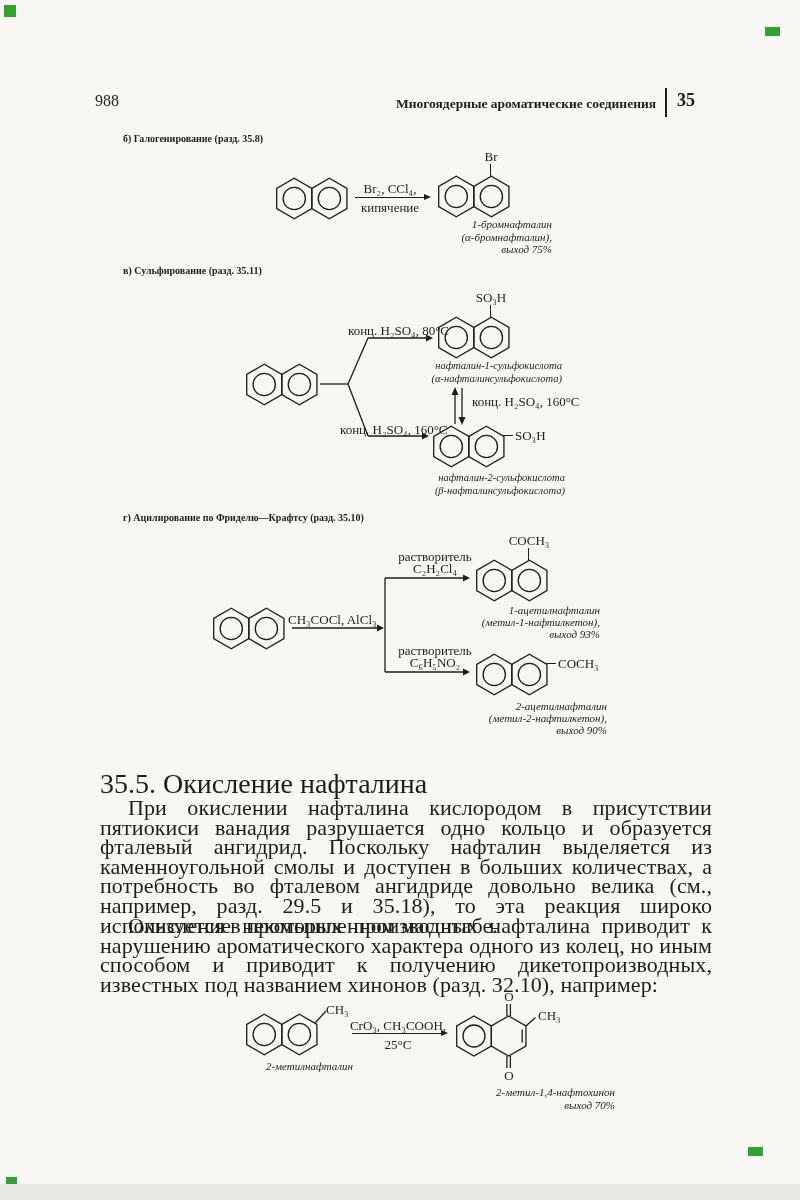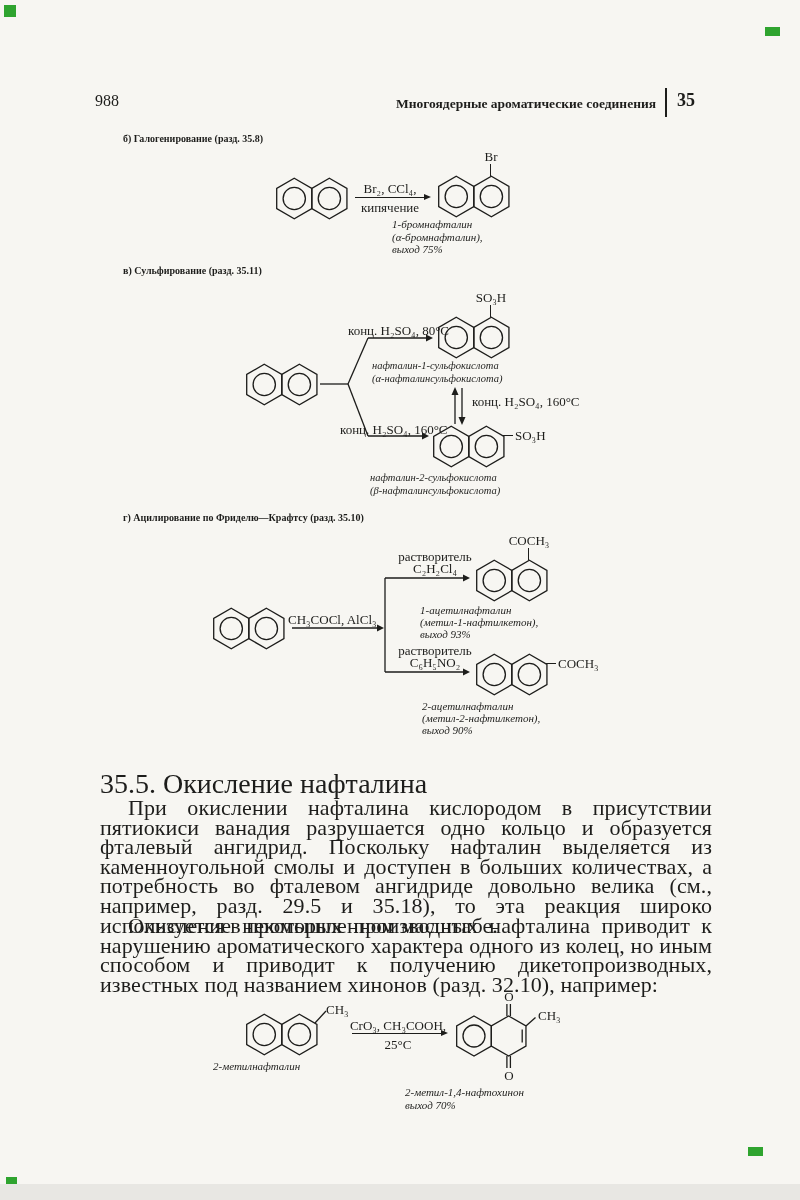--- a/index.html
+++ b/index.html
@@ -5,21 +5,21 @@
   * { margin:0; padding:0; box-sizing:border-box; }
   :root { --paper:#f7f6f2; --ink:#1d1d1b; --artifact:#2fa42f; }
   html,body { background:#e8e7e3; }
   body { font-family:"Liberation Serif","DejaVu Serif",serif; color:var(--ink); }
   .page { position:relative; width:800px; height:1184px; background:var(--paper); overflow:hidden; margin:0 auto; }
   .abs { position:absolute; }
   .bold { font-weight:bold; }
   .it { }
   .sec-head { font-size:10px; font-weight:bold; white-space:nowrap; }
   .rl { position:absolute; font-size:13px; text-align:center; white-space:nowrap; }
-  .cap { position:absolute; font-style:italic; font-size:11px; line-height:12.5px; text-align:left; }
+  .cap { position:absolute; font-style:italic; font-size:11px; line-height:12.5px; text-align:right; }
   .cap.sm { font-size:10.5px; }
   .sub-label { position:absolute; font-size:13px; text-align:center; white-space:nowrap; }
   .harrow { position:absolute; height:1.3px; background:var(--ink); }
   .harrow::after { content:""; position:absolute; right:-6px; top:-3.4px; width:0; height:0;
       border-left:7px solid var(--ink); border-top:3.8px solid transparent; border-bottom:3.8px solid transparent; }
   .bondv { position:absolute; width:1.4px; background:var(--ink); }
   .bondh { position:absolute; height:1.4px; background:var(--ink); }
   .artifact { position:absolute; background:var(--artifact); }
   svg .ln { stroke:var(--ink); stroke-width:1.3; fill:none; }
   svg .fl { fill:var(--ink); stroke:none; }

